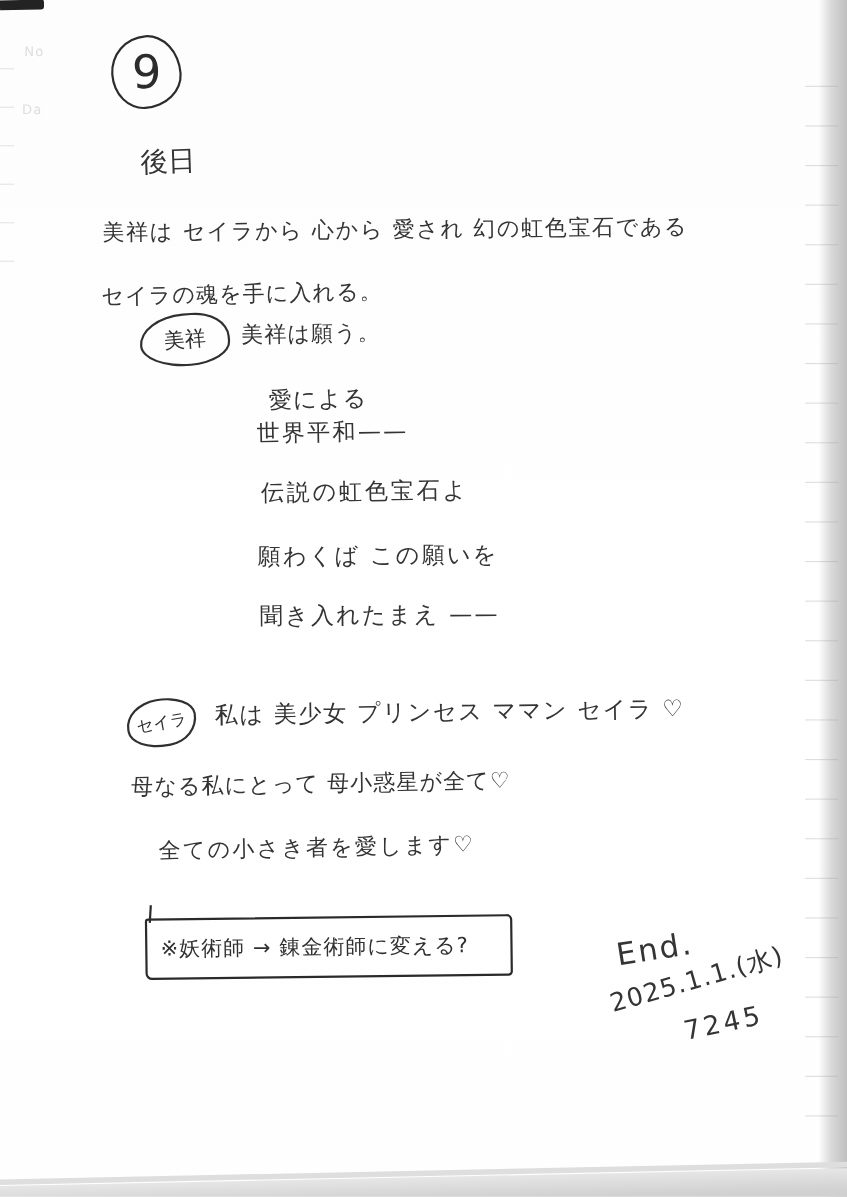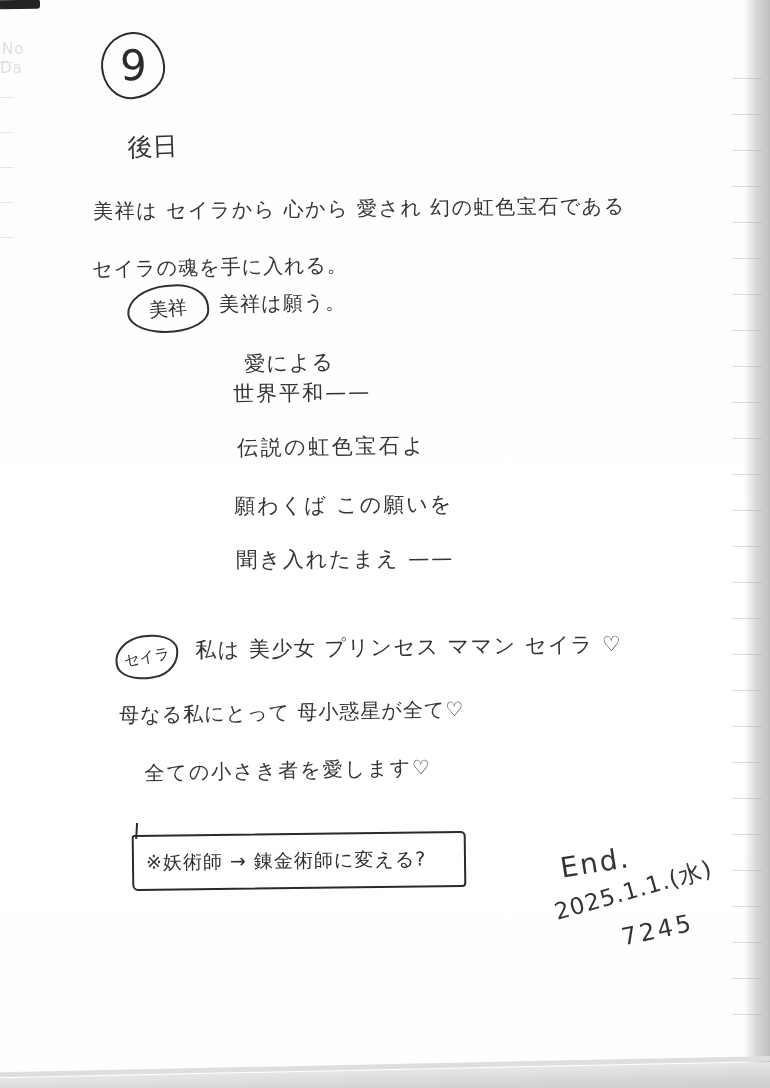--- a/index.html
+++ b/index.html
@@ -65,21 +65,21 @@
   }
   .right-ticks{position:absolute;right:8px;top:0;width:34px;height:1088px;}
   .right-ticks i{
     position:absolute;right:0;width:30px;height:1px;
     background:rgba(160,160,160,0.35);display:block;
   }
   .left-stub{
     position:absolute;left:0;height:1px;background:#e4e4e4;width:13px;
   }
   .ghost{
-    position:absolute;color:#dedede;font-size:15px;letter-spacing:1px;
+    position:absolute;color:#dedede;font-size:12px;letter-spacing:1px;margin-left:20px;
   }
   .bottom-line{
     position:absolute;left:-12px;top:1064px;width:810px;height:5px;
     background:#dedede;transform:rotate(-1.2deg);
   }
   .bottom-shadow{
     position:absolute;left:-12px;top:1070px;width:810px;height:34px;
     background:linear-gradient(180deg,#e6e6e6 0%,#d2d2d2 55%,#cccccc 100%);
     transform:rotate(-1.2deg);
   }
@@ -122,21 +122,21 @@
     </div>
   <div id="left-stubs">
       <div class="left-stub" style="top: 62px;"></div>
       <div class="left-stub" style="top: 97px;"></div>
       <div class="left-stub" style="top: 132px;"></div>
       <div class="left-stub" style="top: 167px;"></div>
       <div class="left-stub" style="top: 202px;"></div>
       <div class="left-stub" style="top: 237px;"></div>
     </div>
   <span class="ghost" style="left:2px;top:40px;">No</span>
-  <span class="ghost" style="left:0px;top:59px;">Da</span>
+  <span class="ghost" style="left:0px;top:93px;">Da</span>
   <div class="bottom-line"></div>
   <div class="bottom-shadow"></div>
 
   <div class="num-circle">
     <span>9</span>
   </div>
 
   <div class="hw" style="left:127px;top:131px;font-size:25px;transform:rotate(-2deg);">後日</div>
 
   <div class="hw" style="left:93px;top:198px;font-size:20px;letter-spacing:1.5px;transform:rotate(-0.6deg);">美祥は セイラから 心から 愛され 幻の虹色宝石である</div>

